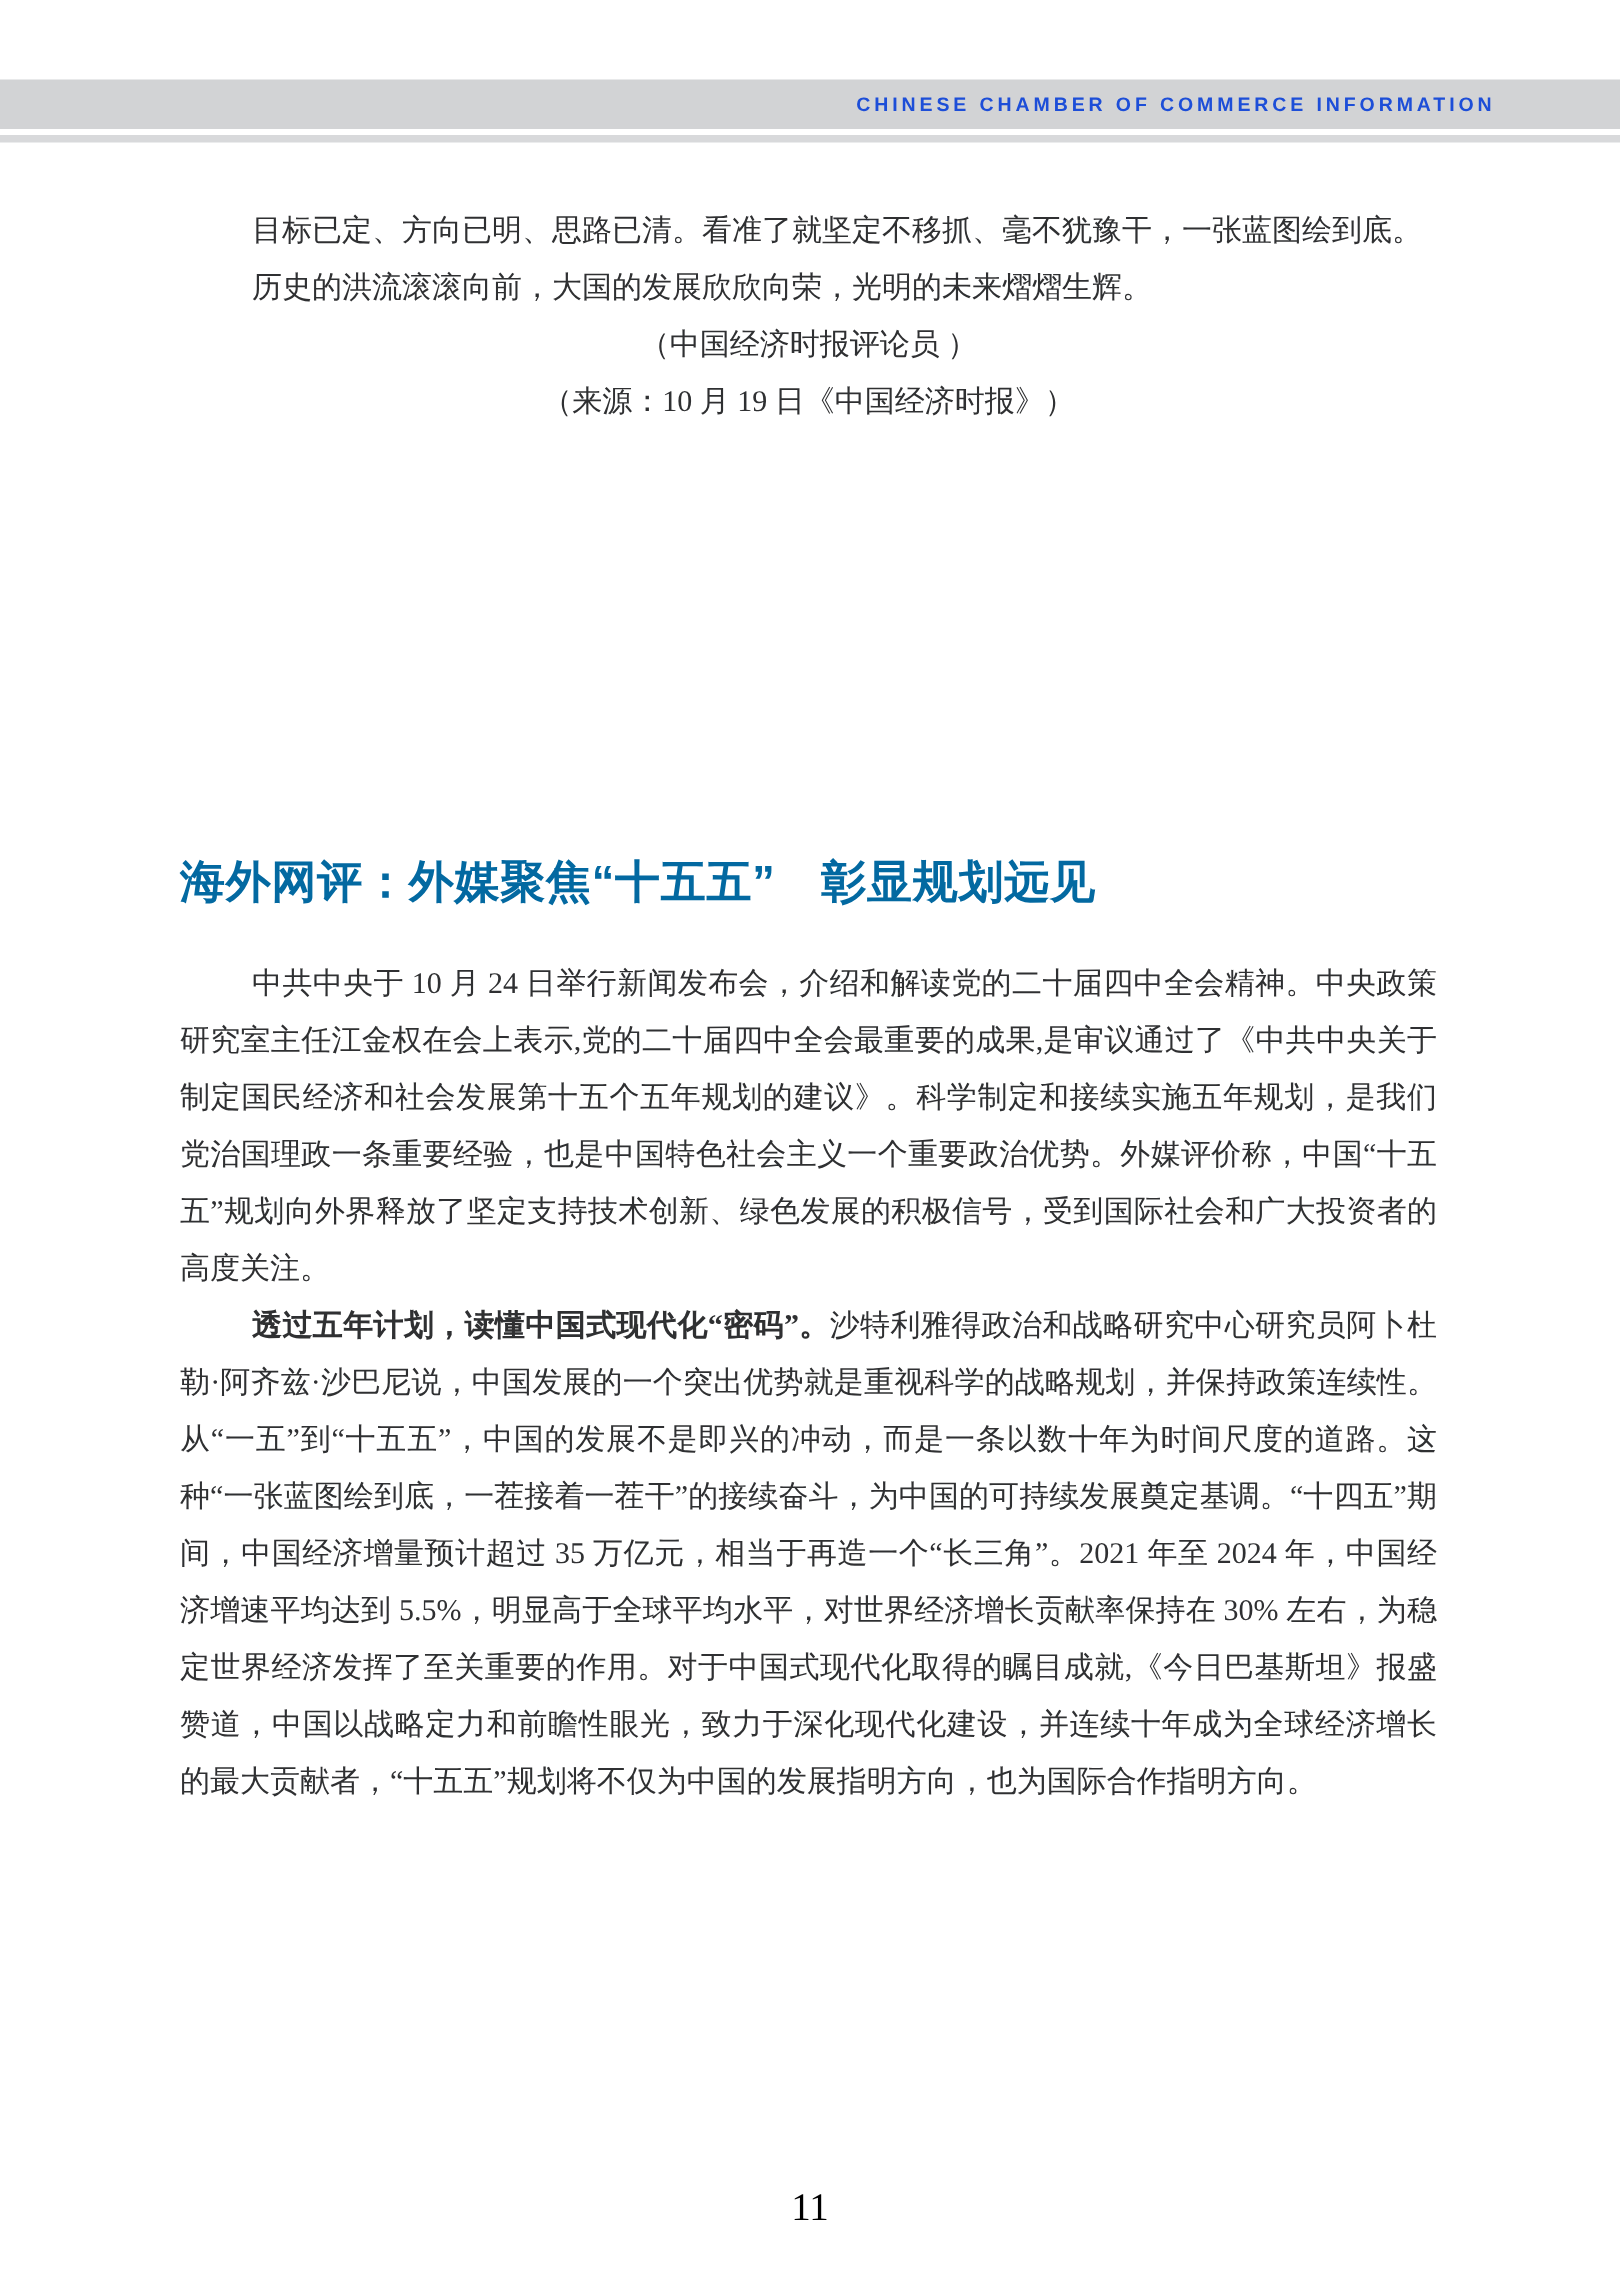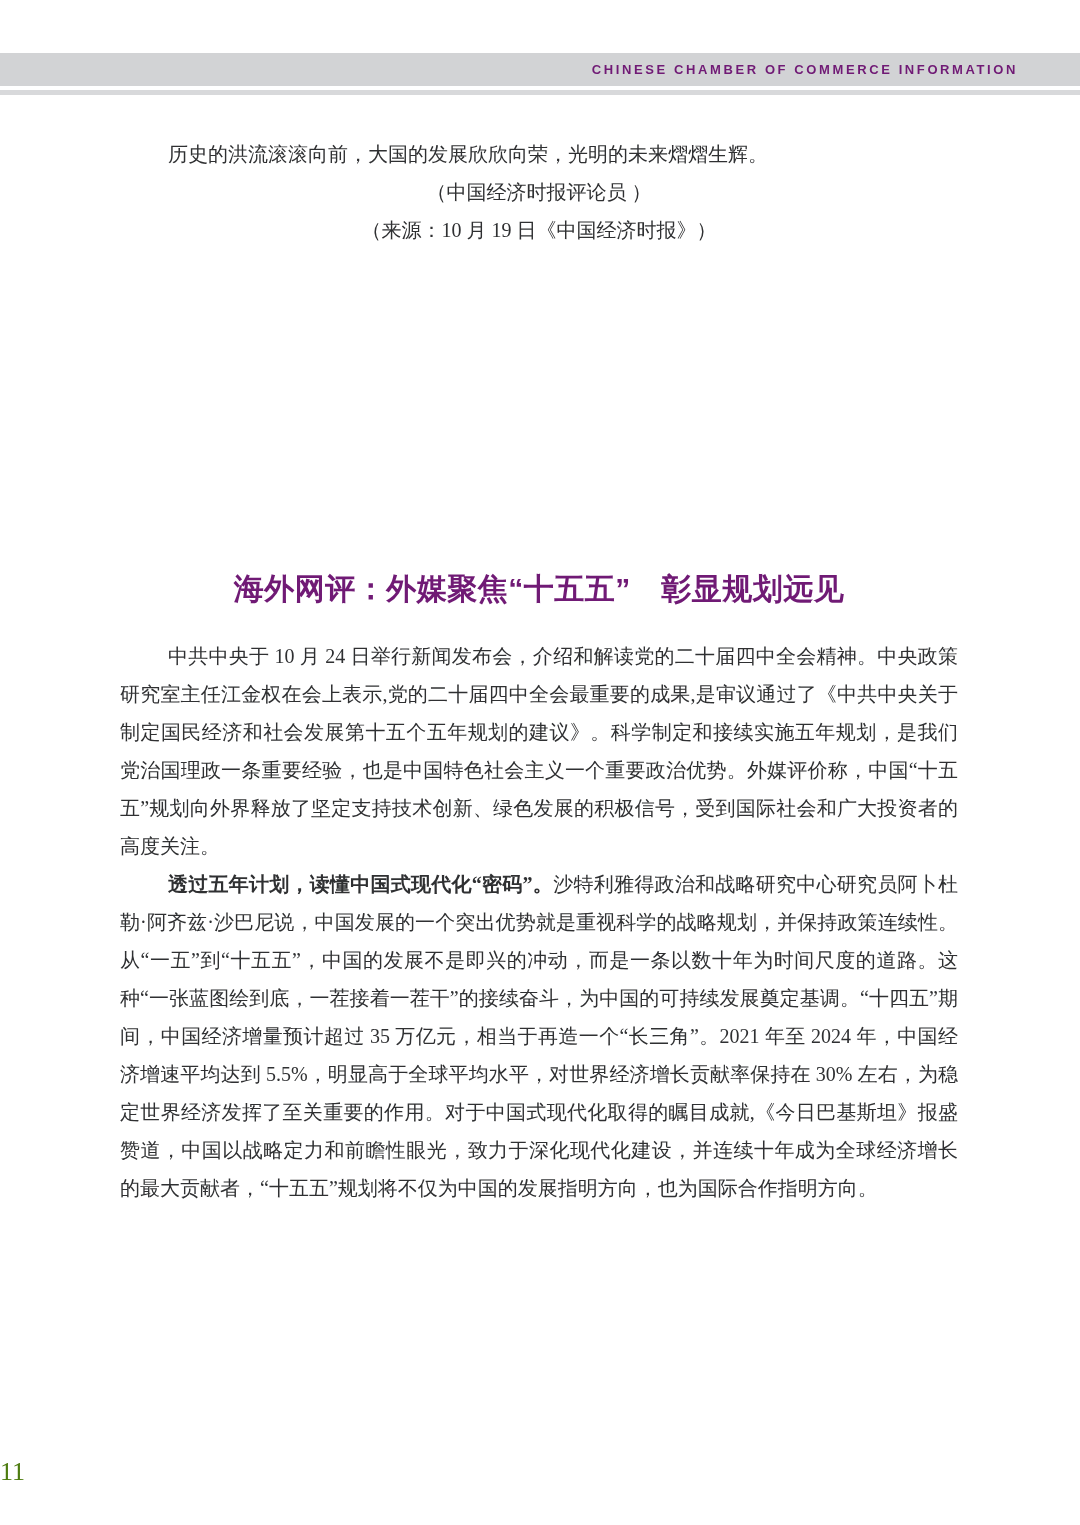--- a/index.html
+++ b/index.html
@@ -13,22 +13,22 @@
   }
   .page{position:absolute;inset:0;}
   .banner{
     position:absolute;left:0;top:53px;width:1080px;height:33px;
     background:#d2d3d5;
     display:flex;align-items:center;justify-content:flex-end;
   }
   .banner-text{
     font-family:"Liberation Sans","DejaVu Sans",sans-serif;
     font-size:13px;font-weight:bold;letter-spacing:2.6px;
-    color:#701a75;
-    padding-right:62px;
+    color:#1d4ed8;
+    padding-right:83px;
     white-space:nowrap;
   }
   .banner-line{
     position:absolute;left:0;top:90px;width:1080px;height:5px;
     background:#d8d9db;
   }
   .sec{
     position:absolute;left:120px;width:838px;
     font-size:20px;line-height:38px;
     text-align:justify;
@@ -37,42 +37,43 @@
   .sec2{top:637px;}
   .sec p{margin:0;padding:0;}
   .para{text-indent:48px;}
   .right-line{text-align:center;text-indent:0;}
   .lead{font-weight:bold;}
   .title{
     position:absolute;left:120px;top:566px;width:838px;
     margin:0;
     font-family:"Liberation Sans","DejaVu Sans",sans-serif;
     font-size:30px;font-weight:bold;line-height:46px;
-    text-align:center;color:#701a75;
+    text-align:left;color:#0369a1;
     letter-spacing:0.5px;
     white-space:nowrap;
   }
   .footer{
     position:absolute;left:0;top:1457px;width:1080px;
-    text-align:left;
-    font-size:26px;line-height:30px;color:#4d7c0f;
+    text-align:center;
+    font-size:26px;line-height:30px;color:#000000;
     font-family:"Liberation Serif","DejaVu Serif",serif;
   }
 </style>
 </head>
 <body>
 
 <div class="page">
 
   <div class="banner">
     <span class="banner-text">CHINESE CHAMBER OF COMMERCE INFORMATION</span>
   </div>
   <div class="banner-line"></div>
 
   <section class="sec sec1">
+    <p class="para">目标已定、方向已明、思路已清。看准了就坚定不移抓、毫不犹豫干，一张蓝图绘到底。</p>
     <p class="para">历史的洪流滚滚向前，大国的发展欣欣向荣，光明的未来熠熠生辉。</p>
     <p class="right-line">（中国经济时报评论员 ）</p>
     <p class="right-line">（来源：10 月 19 日《中国经济时报》）</p>
   </section>
 
   <h1 class="title">海外网评：外媒聚焦“十五五”　彰显规划远见</h1>
 
   <section class="sec sec2">
     <p class="para"><b class="lead"></b><span>中共中央于 10 月 24 日举行新闻发布会，介绍和解读党的二十届四中全会精神。中央政策研究室主任江金权在会上表示,党的二十届四中全会最重要的成果,是审议通过了《中共中央关于制定国民经济和社会发展第十五个五年规划的建议》。科学制定和接续实施五年规划，是我们党治国理政一条重要经验，也是中国特色社会主义一个重要政治优势。外媒评价称，中国“十五五”规划向外界释放了坚定支持技术创新、绿色发展的积极信号，受到国际社会和广大投资者的高度关注。</span></p>
     <p class="para"><b class="lead">透过五年计划，读懂中国式现代化“密码”。</b><span>沙特利雅得政治和战略研究中心研究员阿卜杜勒·阿齐兹·沙巴尼说，中国发展的一个突出优势就是重视科学的战略规划，并保持政策连续性。从“一五”到“十五五”，中国的发展不是即兴的冲动，而是一条以数十年为时间尺度的道路。这种“一张蓝图绘到底，一茬接着一茬干”的接续奋斗，为中国的可持续发展奠定基调。“十四五”期间，中国经济增量预计超过 35 万亿元，相当于再造一个“长三角”。2021 年至 2024 年，中国经济增速平均达到 5.5%，明显高于全球平均水平，对世界经济增长贡献率保持在 30% 左右，为稳定世界经济发挥了至关重要的作用。对于中国式现代化取得的瞩目成就,《今日巴基斯坦》报盛赞道，中国以战略定力和前瞻性眼光，致力于深化现代化建设，并连续十年成为全球经济增长的最大贡献者，“十五五”规划将不仅为中国的发展指明方向，也为国际合作指明方向。</span></p>

